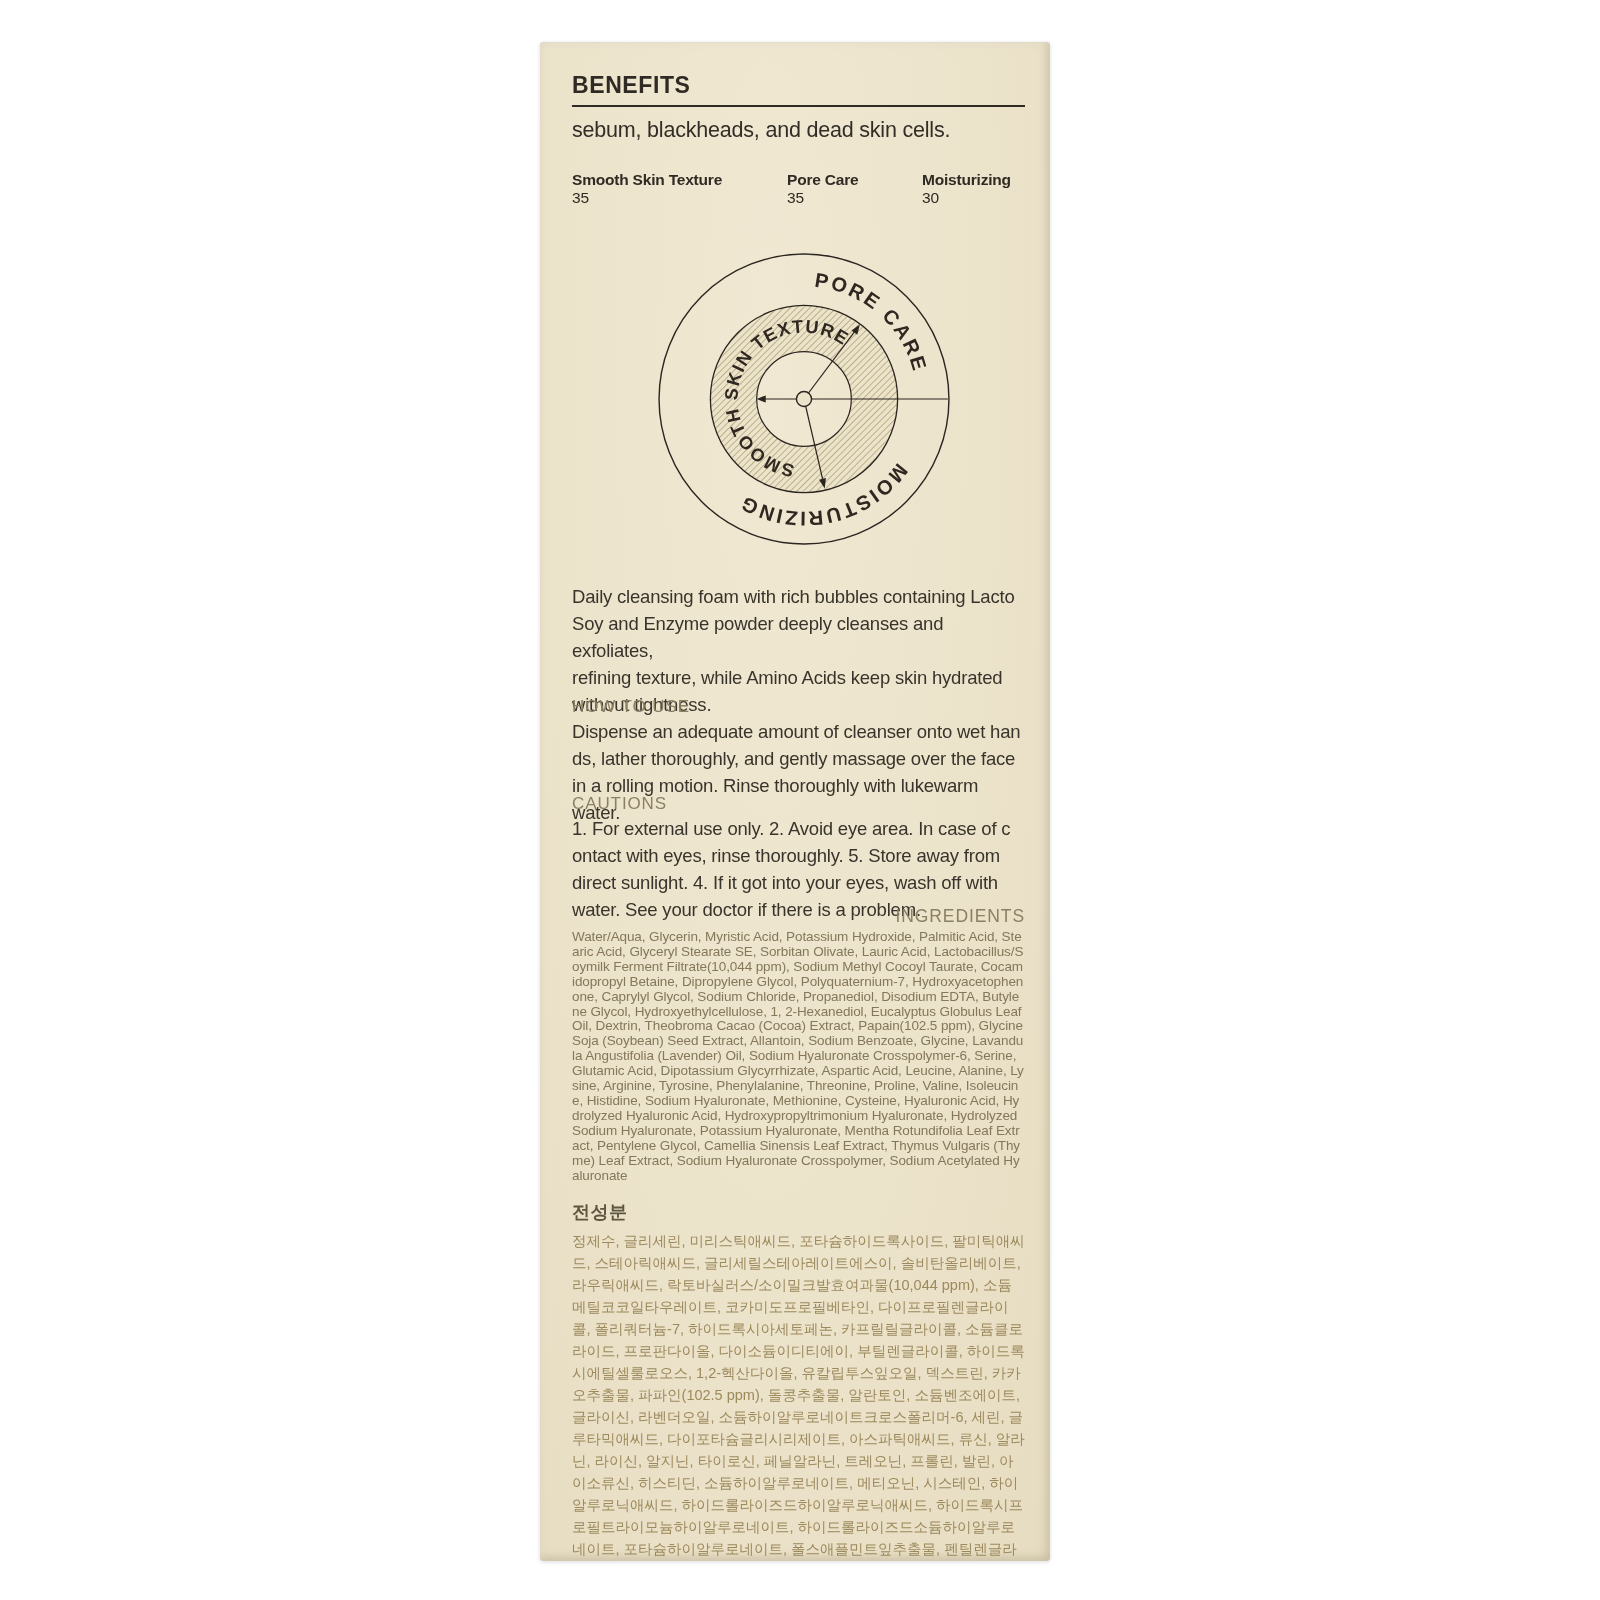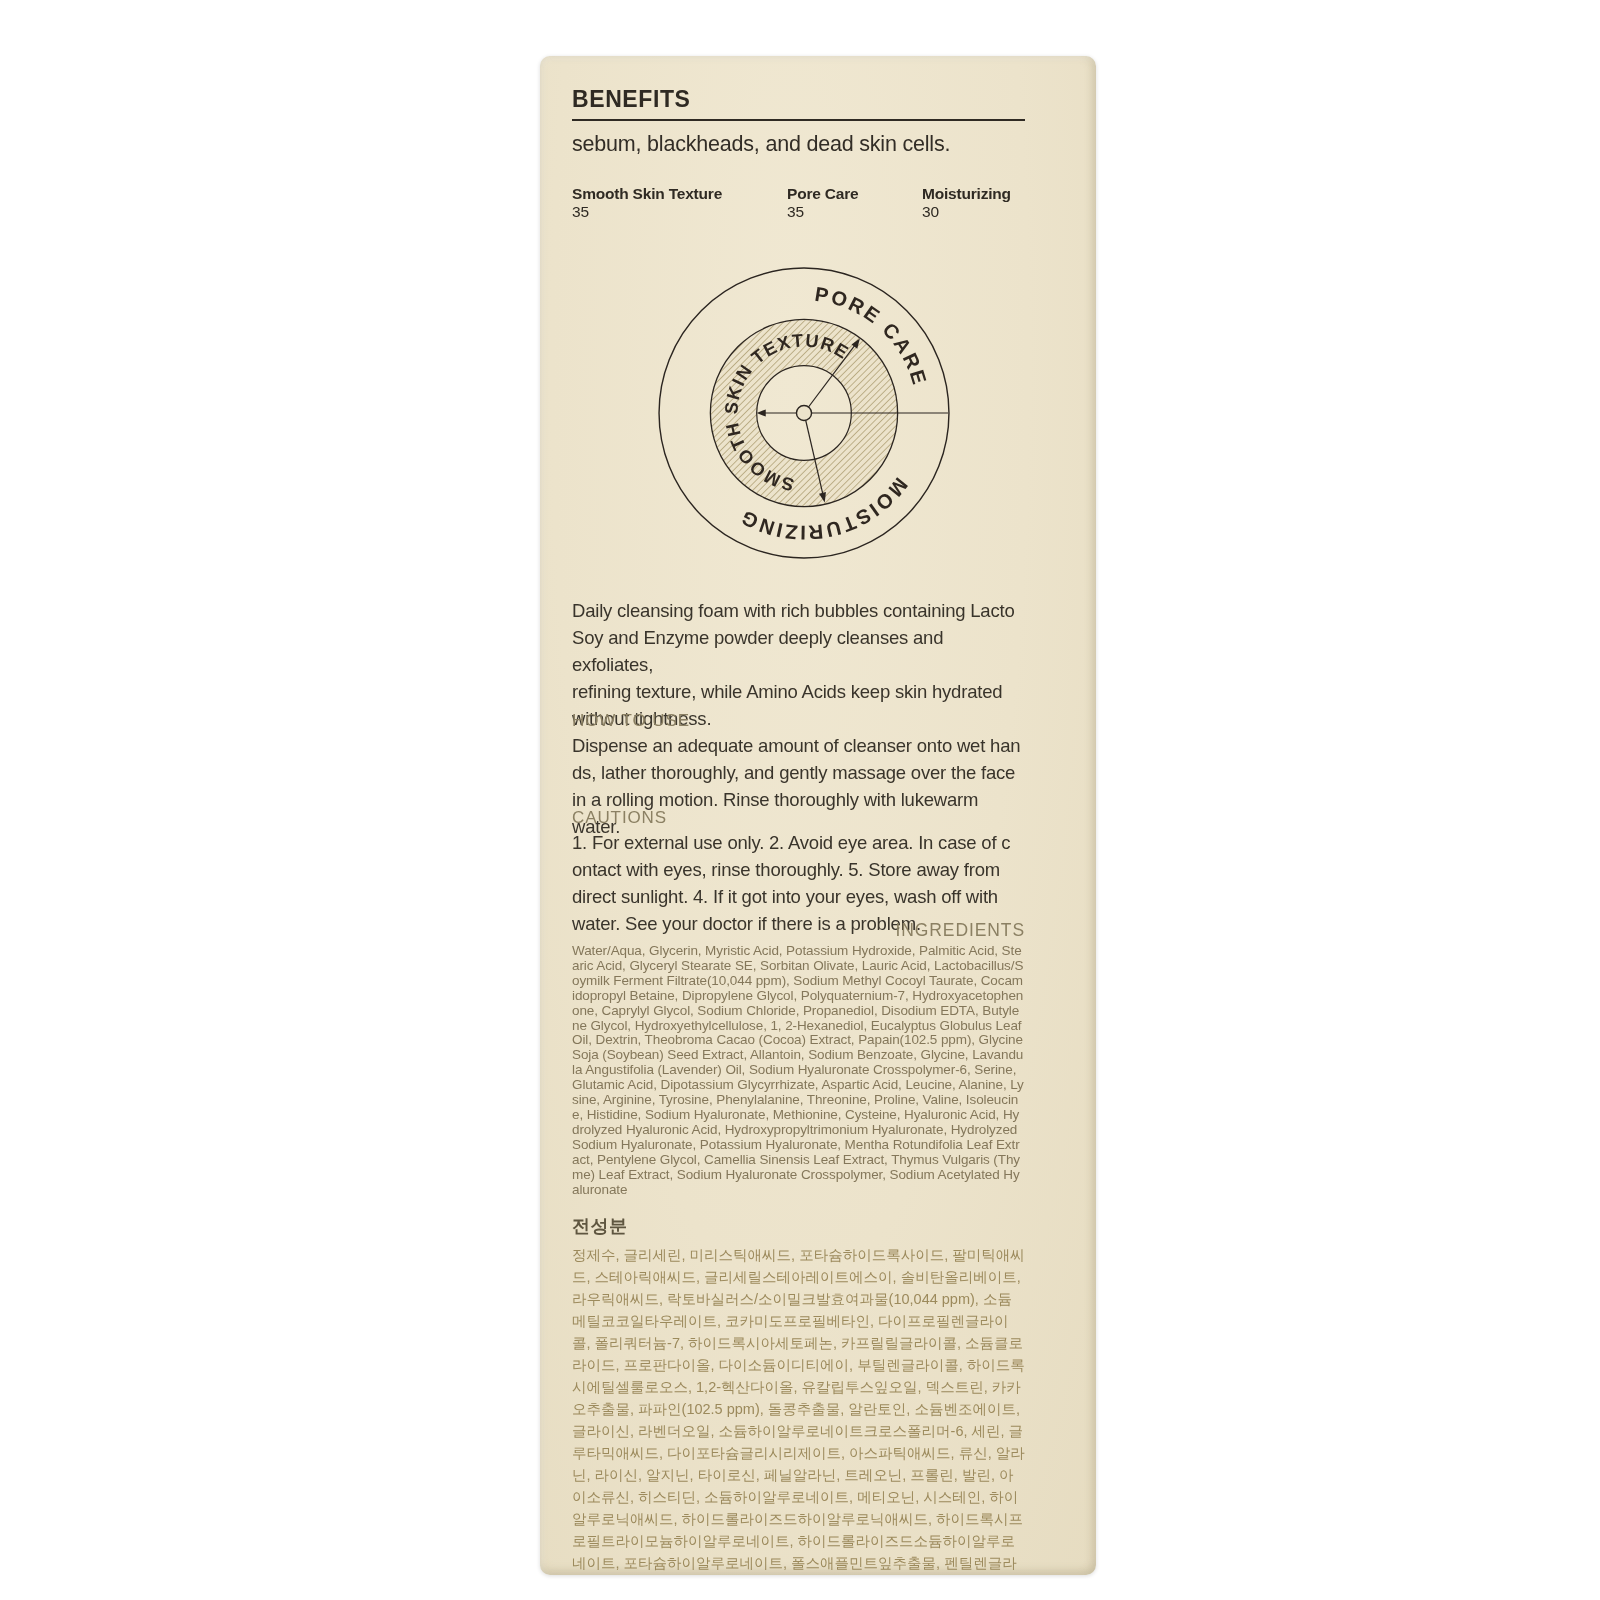--- a/index.html
+++ b/index.html
@@ -1,26 +1,26 @@
 <!DOCTYPE html>
 <html><head>
 <meta charset="utf-8">
 <style>
   html,body{margin:0;padding:0;width:1600px;height:1600px;background:#ffffff;
     font-family:"Liberation Sans",sans-serif;-webkit-font-smoothing:antialiased;}
   #stage{position:relative;width:1600px;height:1600px;overflow:hidden;background:#ffffff;}
 
-  .panel{position:absolute;left:540px;top:56px;width:556px;height:1519px;
+  .panel{position:absolute;left:540px;top:42px;width:510px;height:1519px;
     background:#ece3cb;
     background-image:radial-gradient(ellipse at 45% 20%, #f0e8d2 0%, #ece3cb 55%, #e6dcc1 100%);
     box-shadow:0 1px 4px rgba(0,0,0,0.14),
       inset -4px 0 9px rgba(120,105,70,0.16),
       inset 0 -5px 9px rgba(120,105,70,0.15),
       inset 2px 2px 6px rgba(255,255,255,0.35);
-    border-radius:10px;overflow:hidden;}
+    border-radius:3px;overflow:hidden;}
 
   .sec{position:absolute;left:32px;width:453px;}
 
   .benefits-heading{font-size:23px;font-weight:bold;letter-spacing:0.6px;color:#2f2a23;
     border-bottom:2.4px solid #2f2a23;padding-bottom:6px;}
   .intro{margin-top:8px;font-size:21.5px;line-height:31px;color:#322d26;letter-spacing:-0.2px;}
 
   .stats{display:flex;}
   .stat{color:#2f2a23;}
   .stat .lbl{font-size:15.5px;font-weight:bold;letter-spacing:-0.2px;}

